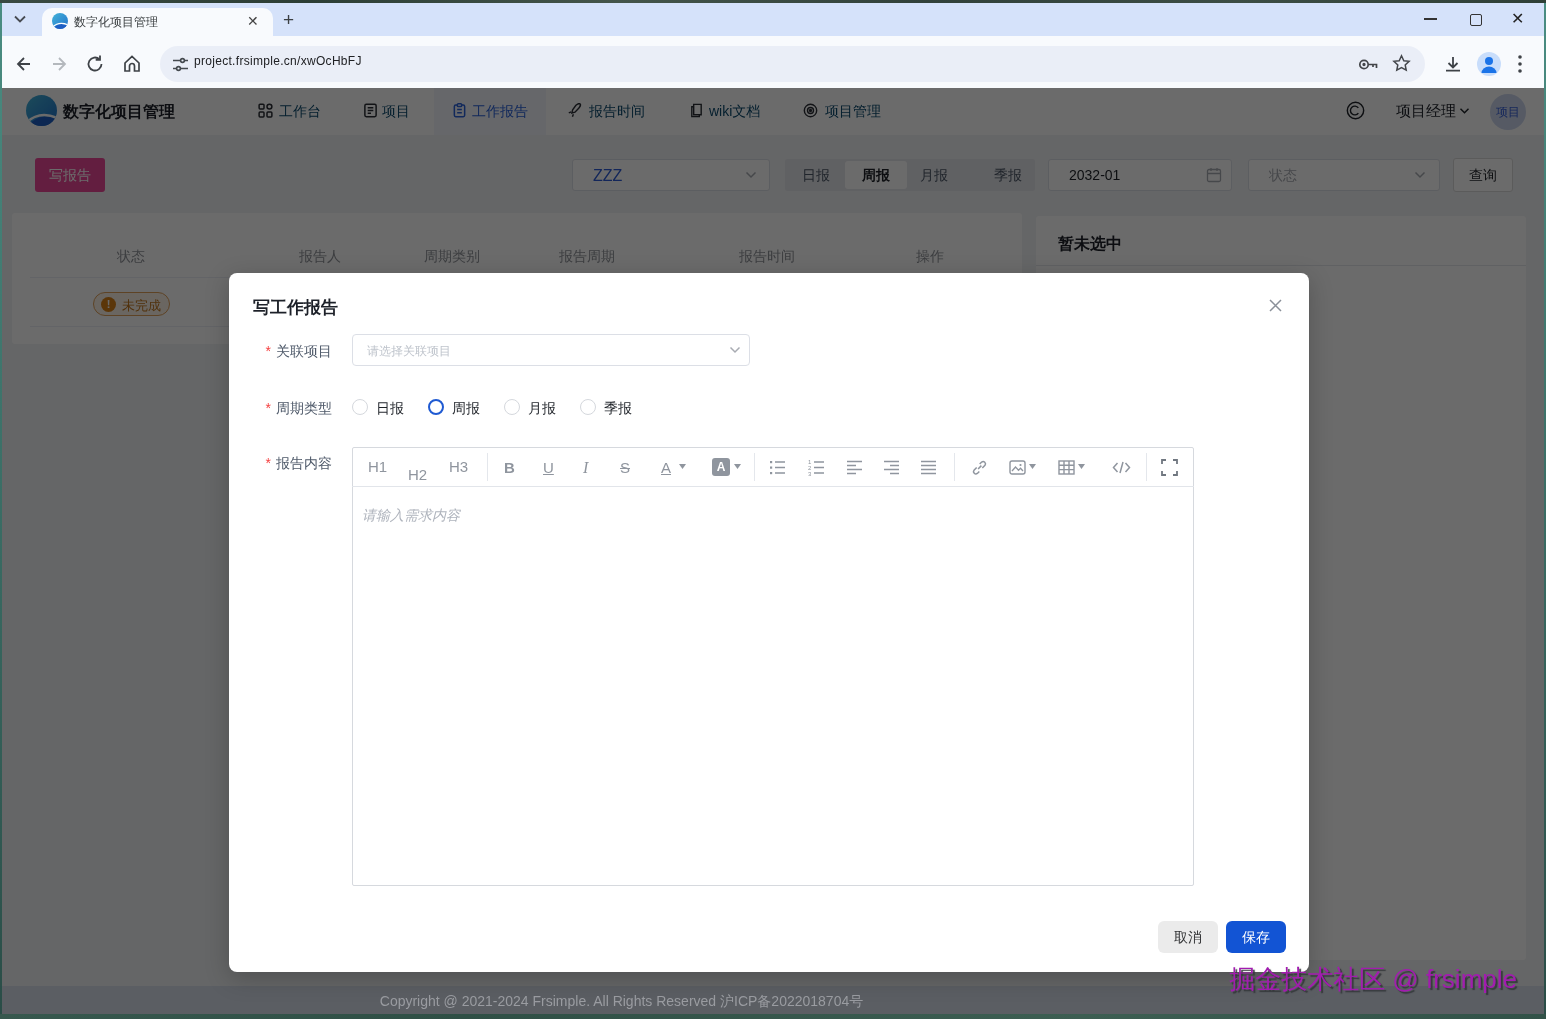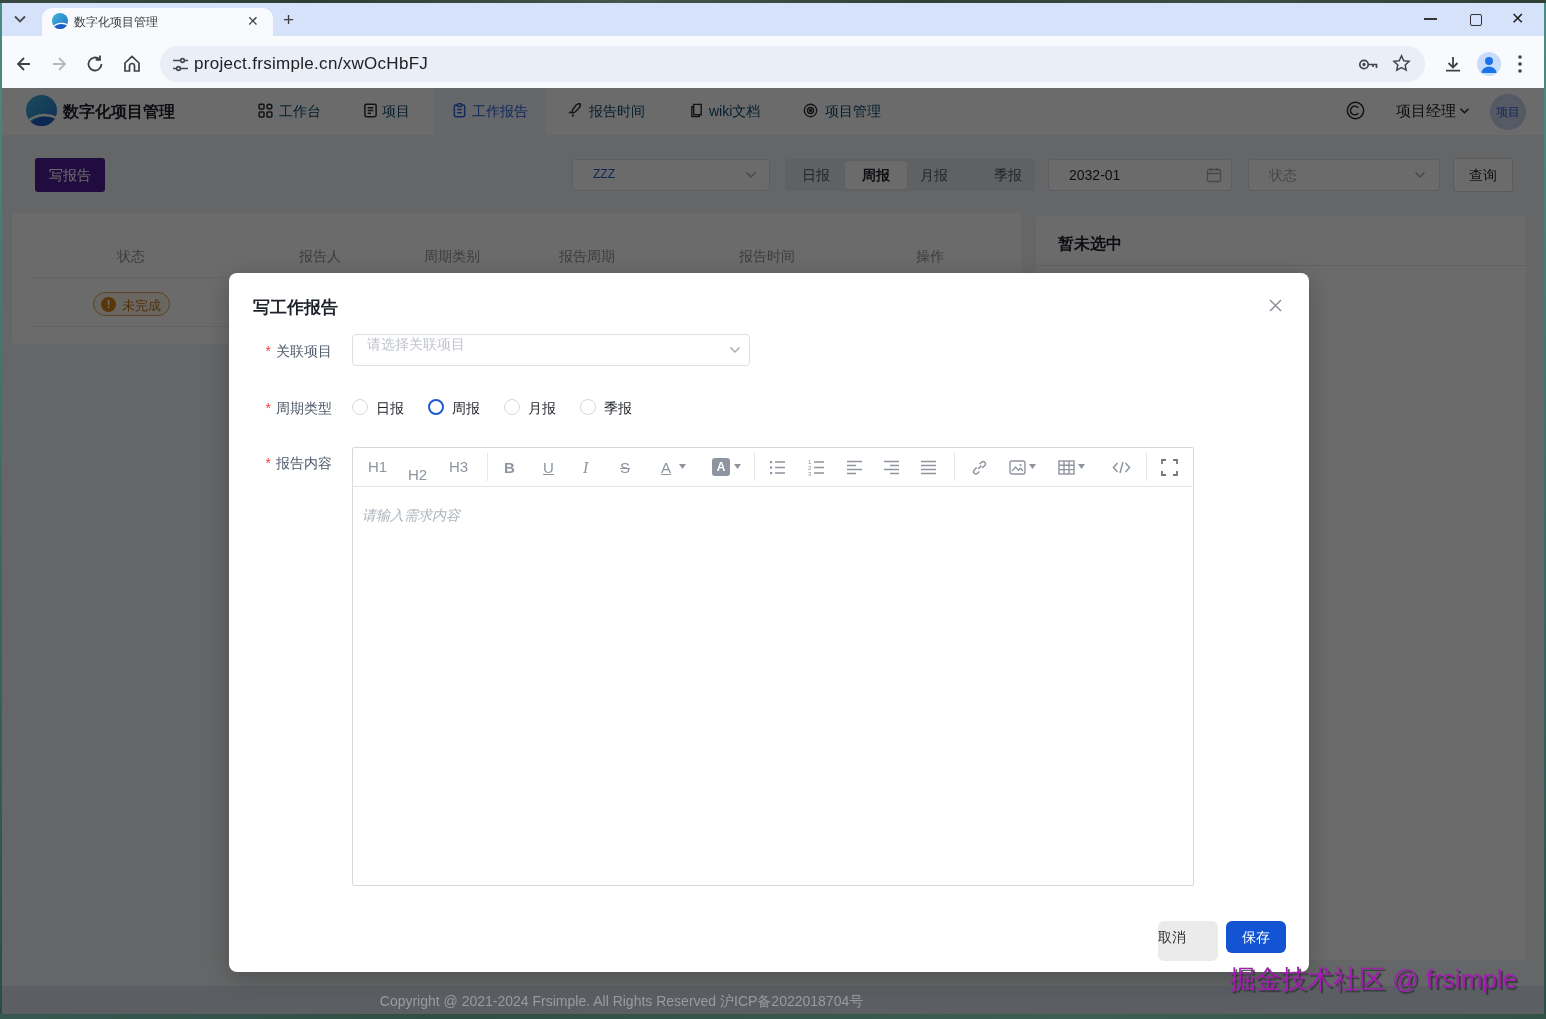--- a/index.html
+++ b/index.html
@@ -21,42 +21,42 @@
 #tabtitle { left:74px; top:14px; font-size:12px; color:#3c4043; }
 #tabclose { left:247px; top:13px; font-size:14px; color:#444; }
 #tabplus { left:283px; top:9px; font-size:19px; color:#3c4043; }
 #wmin { left:1424px; top:18px; width:13px; height:1.5px; background:#333; }
 #wmax { left:1470px; top:14px; width:12px; height:12px; border:1.5px solid #333; border-radius:2px; }
 #wclose { left:1511px; top:9px; font-size:16px; color:#222; }
 
 #toolbar { left:2px; top:36px; width:1542px; height:52px; background:#f8fafd; }
 .tbico { top:54px; width:20px; height:20px; }
 #urlpill { left:160px; top:46px; width:1265px; height:36px; border-radius:18px; background:#eaeef7; }
-#urltext { left:194px; top:54px; font-size:17px; color:#202124; letter-spacing:0.3px; }
+#urltext { left:194px; top:54px; font-size:12px; color:#202124; letter-spacing:0.3px; }
 #avatar-chrome { left:1477px; top:52px; width:24px; height:24px; border-radius:50%; background:#c8ddfb; }
 
 
 #app { left:2px; top:88px; width:1542px; height:926px; background:#f0f2f5; }
 #appheader { left:2px; top:88px; width:1542px; height:47px; background:#fff; }
 #applogo { left:26px; top:95px; width:31px; height:31px; }
 #apptitle { left:63px; top:102px; font-size:16px; font-weight:bold; color:#1d2129; }
 .nav { top:103px; font-size:14px; color:#0c4a6e; }
 .navico { top:103px; width:15px; height:15px; }
 #navactive { left:434px; top:88px; width:112px; height:47px; background:#f2f6fd; }
 #rcopy { left:1346px; top:101px; width:19px; height:19px; }
 #rrole { left:1396px; top:102px; font-size:15px; color:#1d2129; }
 #ravatar { left:1490px; top:94px; width:36px; height:36px; border-radius:50%; background:#ccd6ee;
   text-align:center; line-height:36px; font-size:12px; color:#3a62d8; }
 
 
-#btnwrite { left:35px; top:158px; width:70px; height:34px; background:#4c1d95; color:#fff;
+#btnwrite { left:35px; top:158px; width:70px; height:34px; background:#ec4899; color:#fff;
   font-size:14px; text-align:center; line-height:34px; border-radius:3px; }
 .sel { background:#fff; border:1px solid #dcdfe6; border-radius:3px; height:32px; }
 #selzzz { left:572px; top:159px; width:198px; }
-#selzzz span { position:absolute; left:20px; top:7px; font-size:12px; color:#2e5cd6; }
+#selzzz span { position:absolute; left:20px; top:7px; font-size:16px; color:#2e5cd6; }
 #seg { left:785px; top:159px; width:250px; height:32px; background:#e4e6eb; border-radius:3px; }
 .segitem { top:161px; width:58px; height:28px; font-size:14px; color:#4e5969; text-align:center; line-height:28px; }
 #segon { left:845px; top:161px; width:62px; height:28px; background:#fff; border-radius:3px;
   font-size:14px; font-weight:bold; color:#1f2329; text-align:center; line-height:28px; }
 #seldate { left:1048px; top:159px; width:184px; }
 #seldate span { position:absolute; left:20px; top:7px; font-size:14px; color:#1f2329; }
 #selstate { left:1248px; top:159px; width:192px; }
 #selstate span { position:absolute; left:20px; top:7px; font-size:14px; color:#a8abb2; }
 #btnquery { left:1453px; top:158px; width:60px; height:34px; background:#fff; border:1px solid #d9d9d9;
   border-radius:3px; font-size:14px; color:#1f2329; text-align:center; line-height:32px; }
@@ -84,33 +84,33 @@
   font-size:14px; color:#9a9ca1; }
 
 
 #overlay { left:2px; top:88px; width:1542px; height:926px; background:rgba(0,0,0,0.58); }
 #modal { left:229px; top:273px; width:1080px; height:699px; background:#fff; border-radius:8px;
   box-shadow:0 6px 24px rgba(0,0,0,0.22); }
 #mtitle { left:253px; top:296px; font-size:17px; font-weight:bold; color:#1d2129; }
 .mlabel { font-size:14px; color:#4e5969; width:80px; text-align:right; }
 .mlabel em { font-style:normal; color:#f53f3f; margin-right:5px; }
 #msel { left:352px; top:334px; width:398px; height:32px; border:1px solid #dcdfe6; border-radius:4px; }
-#msel span { position:absolute; left:14px; top:1px; font-size:14px; color:#bfc4cc; }
+#msel span { position:absolute; left:14px; top:8px; font-size:12px; color:#bfc4cc; }
 .radio { top:399px; width:16px; height:16px; border-radius:50%; border:1px solid #d5d8dd; background:#fff; }
 .radio.on { border:2px solid #1f5ad2; }
 .rlabel { top:400px; font-size:14px; color:#1f2329; }
 #editor { left:352px; top:447px; width:842px; height:439px; border:1px solid #d6d9de; border-radius:2px; }
 #etoolbar { left:352px; top:447px; width:842px; height:40px; border-bottom:1px solid #e2e5ea; }
 .ediv { top:453px; width:1px; height:28px; background:#e4e7ec; }
 .eh { top:458px; font-size:15px; color:#8f959e; }
 .eico { top:459px; width:17px; height:17px; }
 .elet { top:459px; font-size:15px; color:#8f959e; }
 #eplaceholder { left:362px; top:507px; font-size:14px; font-style:italic; color:#aeb3bc; }
-#btncancel { left:1158px; top:921px; width:60px; height:40px; background:#ebebeb; border-radius:6px;
-  font-size:14px; color:#303133; line-height:32px; }
+#btncancel { left:1158px; top:921px; width:60px; height:32px; background:#ebebeb; border-radius:6px;
+  font-size:14px; color:#303133; text-align:center; line-height:32px; }
 #btnsave { left:1226px; top:921px; width:60px; height:32px; background:#1254d4; border-radius:6px;
   font-size:14px; color:#fff; text-align:center; line-height:32px; }
 
 #watermark { right:29px; top:962px; font-size:26px; color:#a21caf;
   text-shadow:2px 2px 1px rgba(52,55,58,0.95); }
 </style>
 </head>
 <body>
 <div id="page">
 

